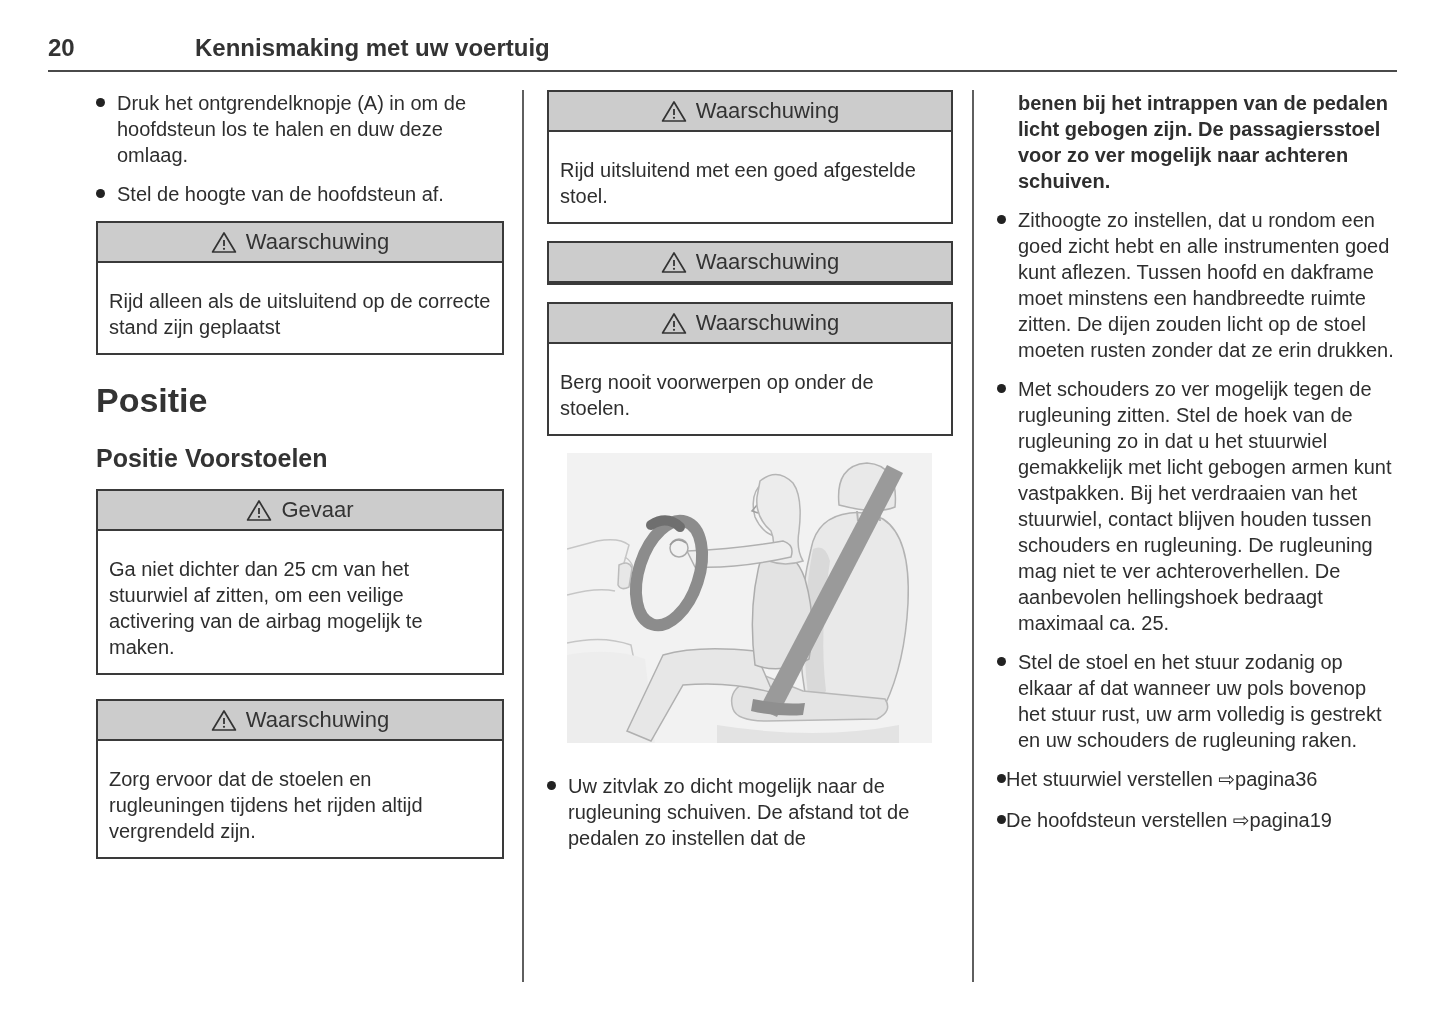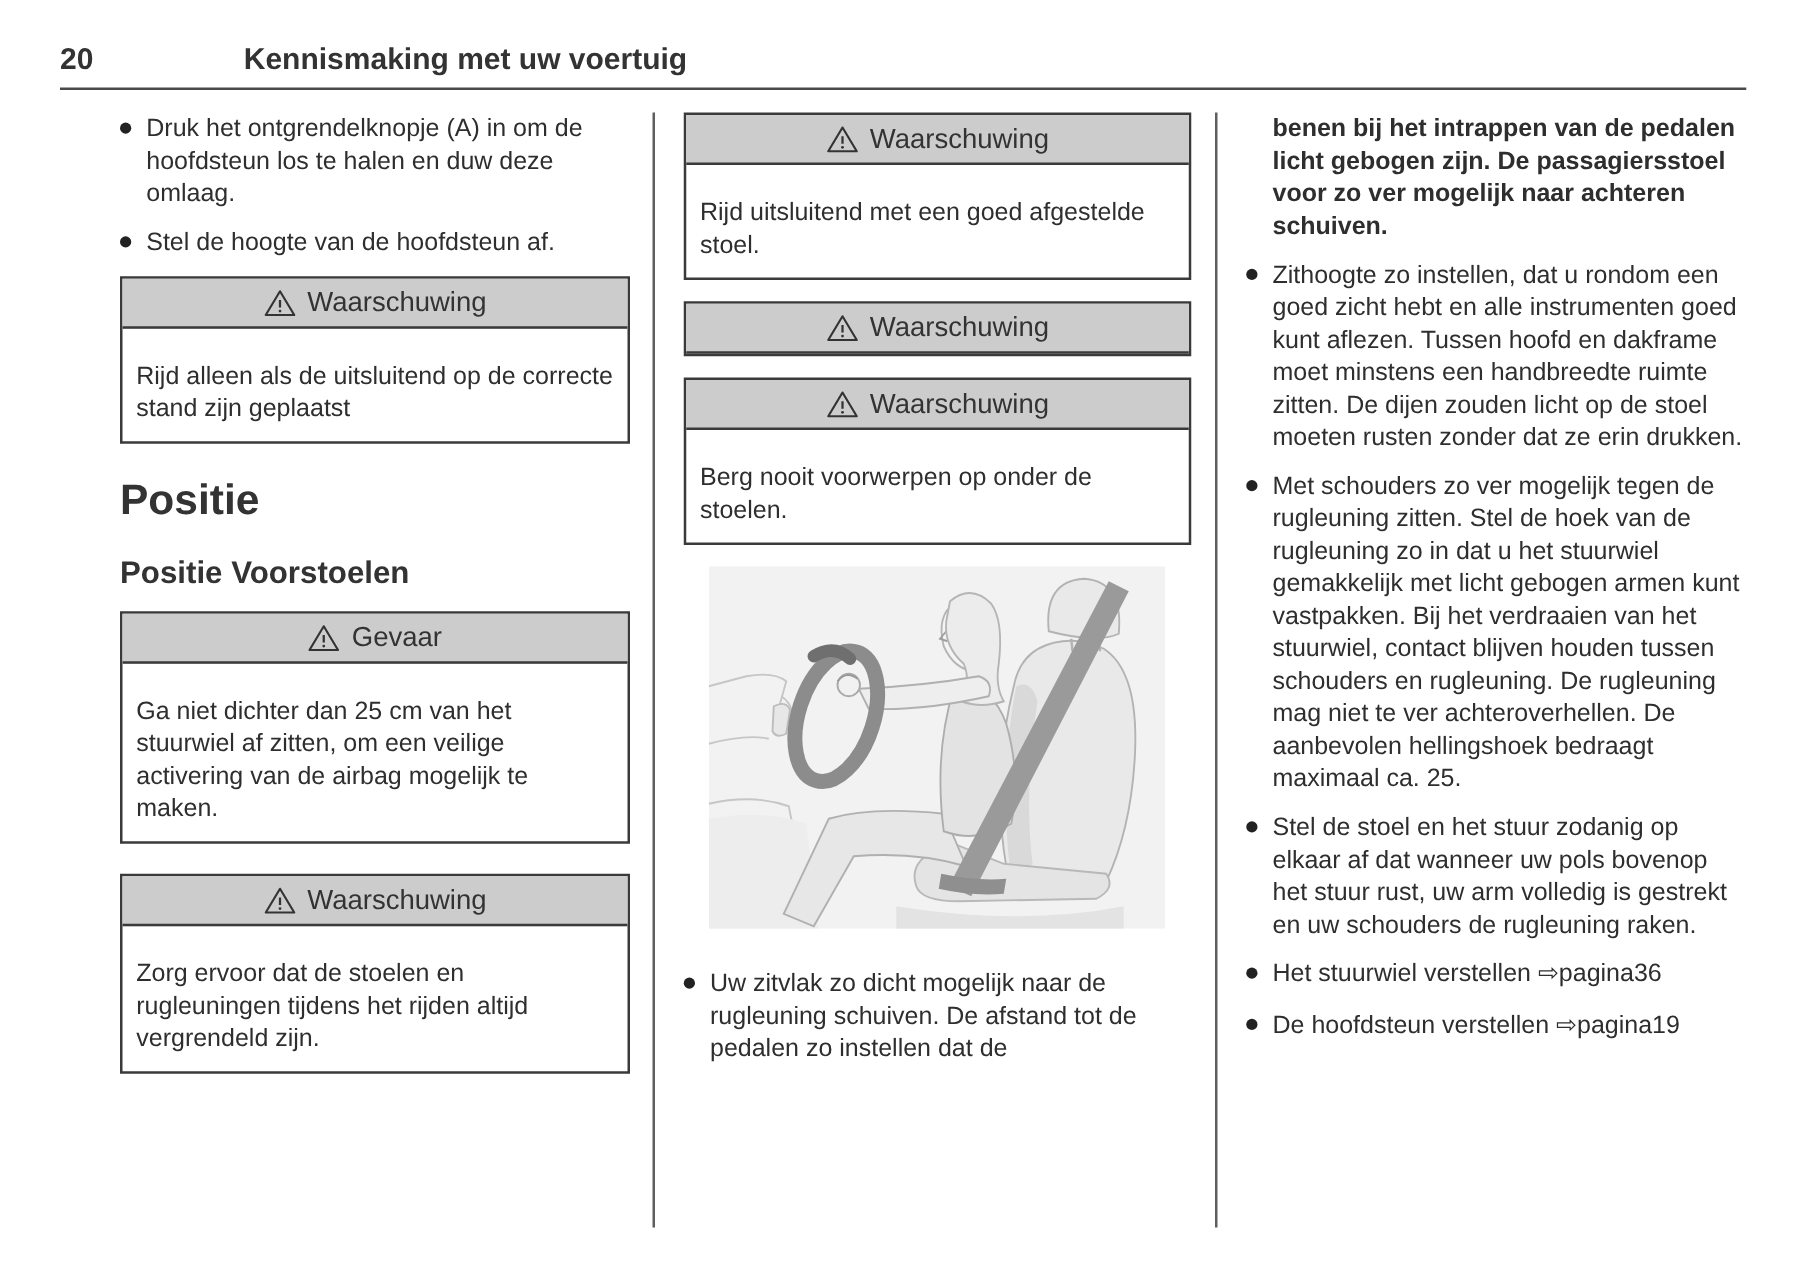--- a/index.html
+++ b/index.html
@@ -46,21 +46,21 @@
   .warnbox-body { padding: 25px 11px 13px 11px; font-size: 20px; line-height: 26px; }
 
   
   .section-title { font-size: 34px; font-weight: bold; color: #333; margin: 26px 0 0 0; }
   .subsection-title { font-size: 25px; font-weight: bold; color: #333; margin: 24px 0 16px 0; }
 
   
   .illustration-wrap { margin: 17px 0 26px 20px; }
 
   
-  .ref-line { display: flex; gap: 12px; font-size: 20px; line-height: 26px; margin-bottom: 15px; }
+  .ref-line { display: flex; font-size: 20px; line-height: 26px; margin-bottom: 15px; }
   .page-ref { white-space: nowrap; }
 </style>
 </head>
 <body>
 
 <div class="page">
 
   <header class="page-header">
     <span class="page-number">20</span>
     <h1 class="chapter-title">Kennismaking met uw voertuig</h1>

